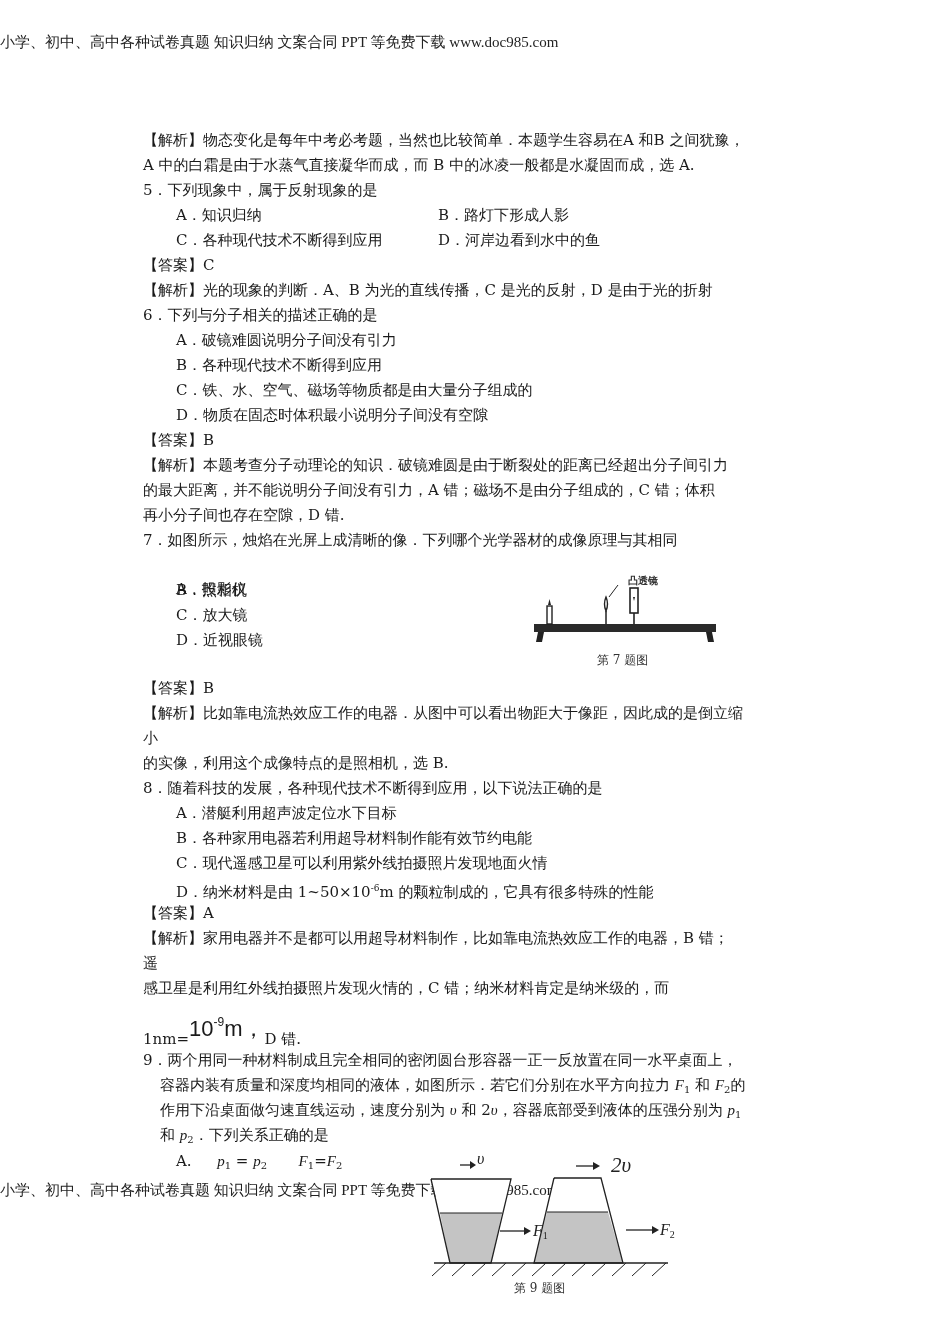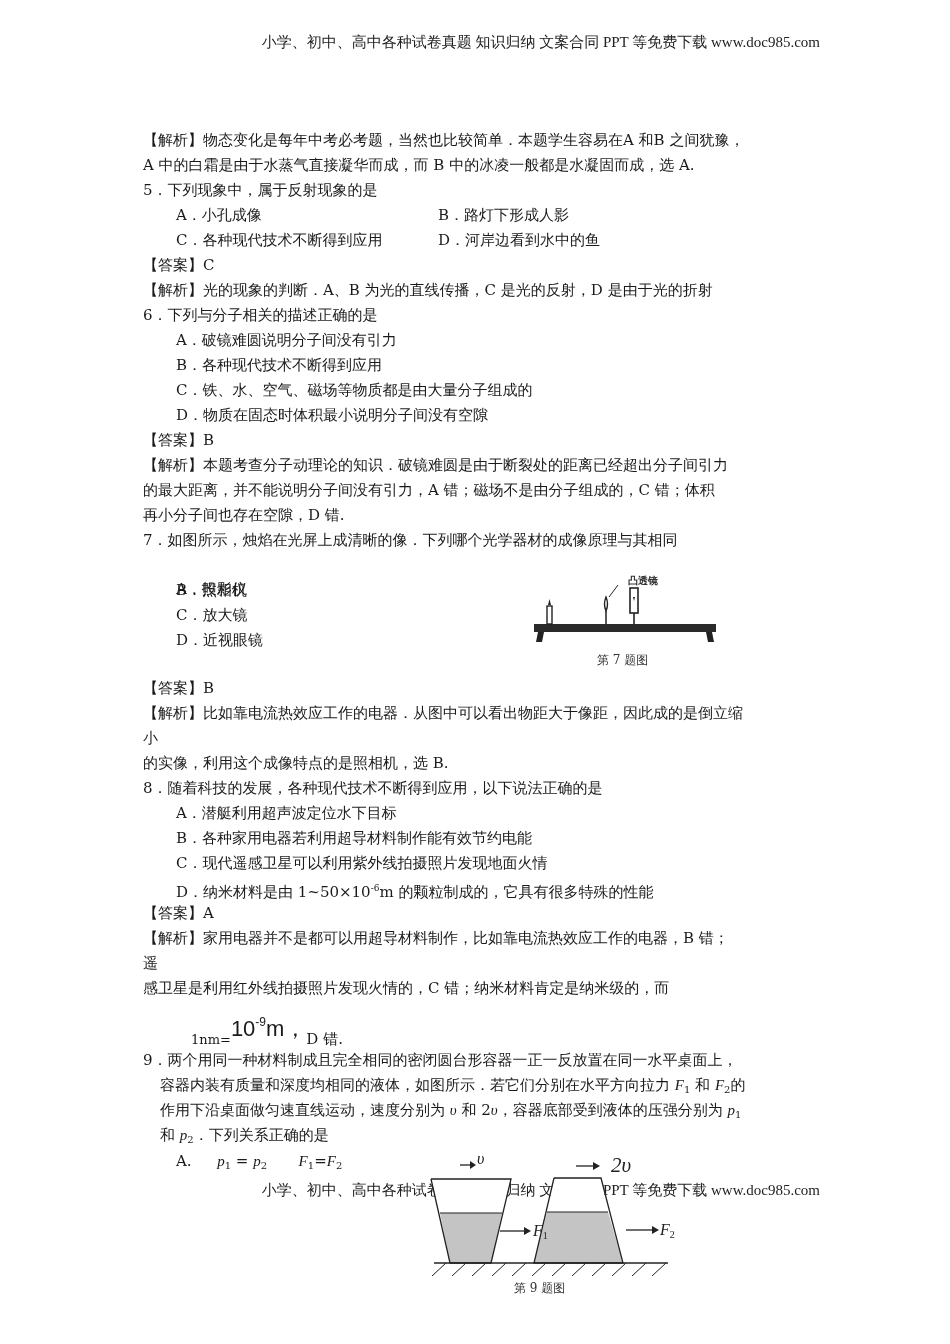--- a/index.html
+++ b/index.html
@@ -1,38 +1,38 @@
 <!DOCTYPE html>
 <html><head>
 <meta charset="utf-8">
 <style>
   html, body { margin:0; padding:0; background:#ffffff; }
   body { width:950px; height:1344px; position:relative; overflow:hidden;
          font-family:"DejaVu Serif", "Liberation Serif", serif; color:#1a1a1a; }
-  .hdr { position:absolute; left:0; width:820px; text-align:right; font-size:15px;
+  .hdr { position:absolute; left:0; width:820px; text-align:left; font-size:15px;
          font-family:"Liberation Serif","DejaVu Serif",serif; color:#222; }
   .line { position:absolute; left:143px; font-size:15px; white-space:nowrap; line-height:20px; }
   .opt { position:absolute; font-size:15px; white-space:nowrap; line-height:20px; }
   .fig { position:absolute; }
   .cap { position:absolute; font-size:12px; color:#333; white-space:nowrap; }
   .italic { font-style:italic; font-family:"Liberation Serif","DejaVu Serif",serif; }
   .sub { font-size:10px; vertical-align:-3px; }
   .sup { font-size:9px; vertical-align:6px; }
   .big { font-family:"Liberation Sans","DejaVu Sans",sans-serif; font-size:22px; vertical-align:8px; }
 </style>
 </head>
 <body>
 
 <div class="hdr" style="top:33px;">小学、初中、高中各种试卷真题 知识归纳 文案合同 PPT 等免费下载  www.doc985.com</div>
 
 <div class="line" style="top:130px;">【解析】物态变化是每年中考必考题，当然也比较简单．本题学生容易在A 和B 之间犹豫，</div>
 <div class="line" style="top:155px;">A 中的白霜是由于水蒸气直接凝华而成，而 B 中的冰凌一般都是水凝固而成，选 A.</div>
 
 <div class="line" style="top:180px;">5．下列现象中，属于反射现象的是</div>
-<div class="opt" style="top:205px; left:176px;">A．小孔成像</div>
+<div class="opt" style="top:205px; left:176px;">A．知识归纳</div>
 <div class="opt" style="top:205px; left:438px;">B．路灯下形成人影</div>
 <div class="opt" style="top:230px; left:176px;">C．各种现代技术不断得到应用</div>
 <div class="opt" style="top:230px; left:438px;">D．河岸边看到水中的鱼</div>
 <div class="line" style="top:255px;">【答案】C</div>
 <div class="line" style="top:280px;">【解析】光的现象的判断．A、B 为光的直线传播，C 是光的反射，D 是由于光的折射</div>
 
 <div class="line" style="top:305px;">6．下列与分子相关的描述正确的是</div>
 <div class="opt" style="top:330px; left:176px;">A．破镜难圆说明分子间没有引力</div>
 <div class="opt" style="top:355px; left:176px;">B．各种现代技术不断得到应用</div>
 <div class="opt" style="top:380px; left:176px;">C．铁、水、空气、磁场等物质都是由大量分子组成的</div>
@@ -81,21 +81,21 @@
 <div class="opt" style="top:828px; left:176px;">B．各种家用电器若利用超导材料制作能有效节约电能</div>
 <div class="opt" style="top:853px; left:176px;">C．现代遥感卫星可以利用紫外线拍摄照片发现地面火情</div>
 <div class="opt" style="top:878px; left:176px;">
   <span>D．纳米材料是由 1~50×10</span><span class="sup">-6</span><span>m 的颗粒制成的，它具有很多特殊的性能</span>
 </div>
 <div class="line" style="top:903px;">【答案】A</div>
 <div class="line" style="top:928px;">【解析】家用电器并不是都可以用超导材料制作，比如靠电流热效应工作的电器，B 错；</div>
 <div class="line" style="top:953px;">遥</div>
 <div class="line" style="top:978px;">感卫星是利用红外线拍摄照片发现火情的，C 错；纳米材料肯定是纳米级的，而</div>
 <div class="line" style="top:1012px;">
-  <span style="font-size:13px;margin-left:48px;">1nm=</span><span class="big">10</span><span style="font-family:'Liberation Sans',sans-serif; font-size:12px; vertical-align:18px;">-9</span><span class="big">m，</span><span>D 错.</span>
+  <span style="font-size:15px;">1nm=</span><span class="big">10</span><span style="font-family:'Liberation Sans',sans-serif; font-size:12px; vertical-align:18px;">-9</span><span class="big">m，</span><span>D 错.</span>
 </div>
 
 <div class="line" style="top:1050px;">9．两个用同一种材料制成且完全相同的密闭圆台形容器一正一反放置在同一水平桌面上，</div>
 <div class="line" style="top:1075px; left:160px;">
   <span>容器内装有质量和深度均相同的液体，如图所示．若它们分别在水平方向拉力 </span><span class="italic">F</span><span class="sub">1</span><span> 和 </span><span class="italic">F</span><span class="sub">2</span><span>的</span>
 </div>
 <div class="line" style="top:1100px; left:160px;">
   <span>作用下沿桌面做匀速直线运动，速度分别为 </span><span class="italic">υ</span><span> 和 2</span><span class="italic">υ</span><span>，容器底部受到液体的压强分别为 </span><span class="italic">p</span><span class="sub">1</span>
 </div>
 <div class="line" style="top:1125px; left:160px;">

